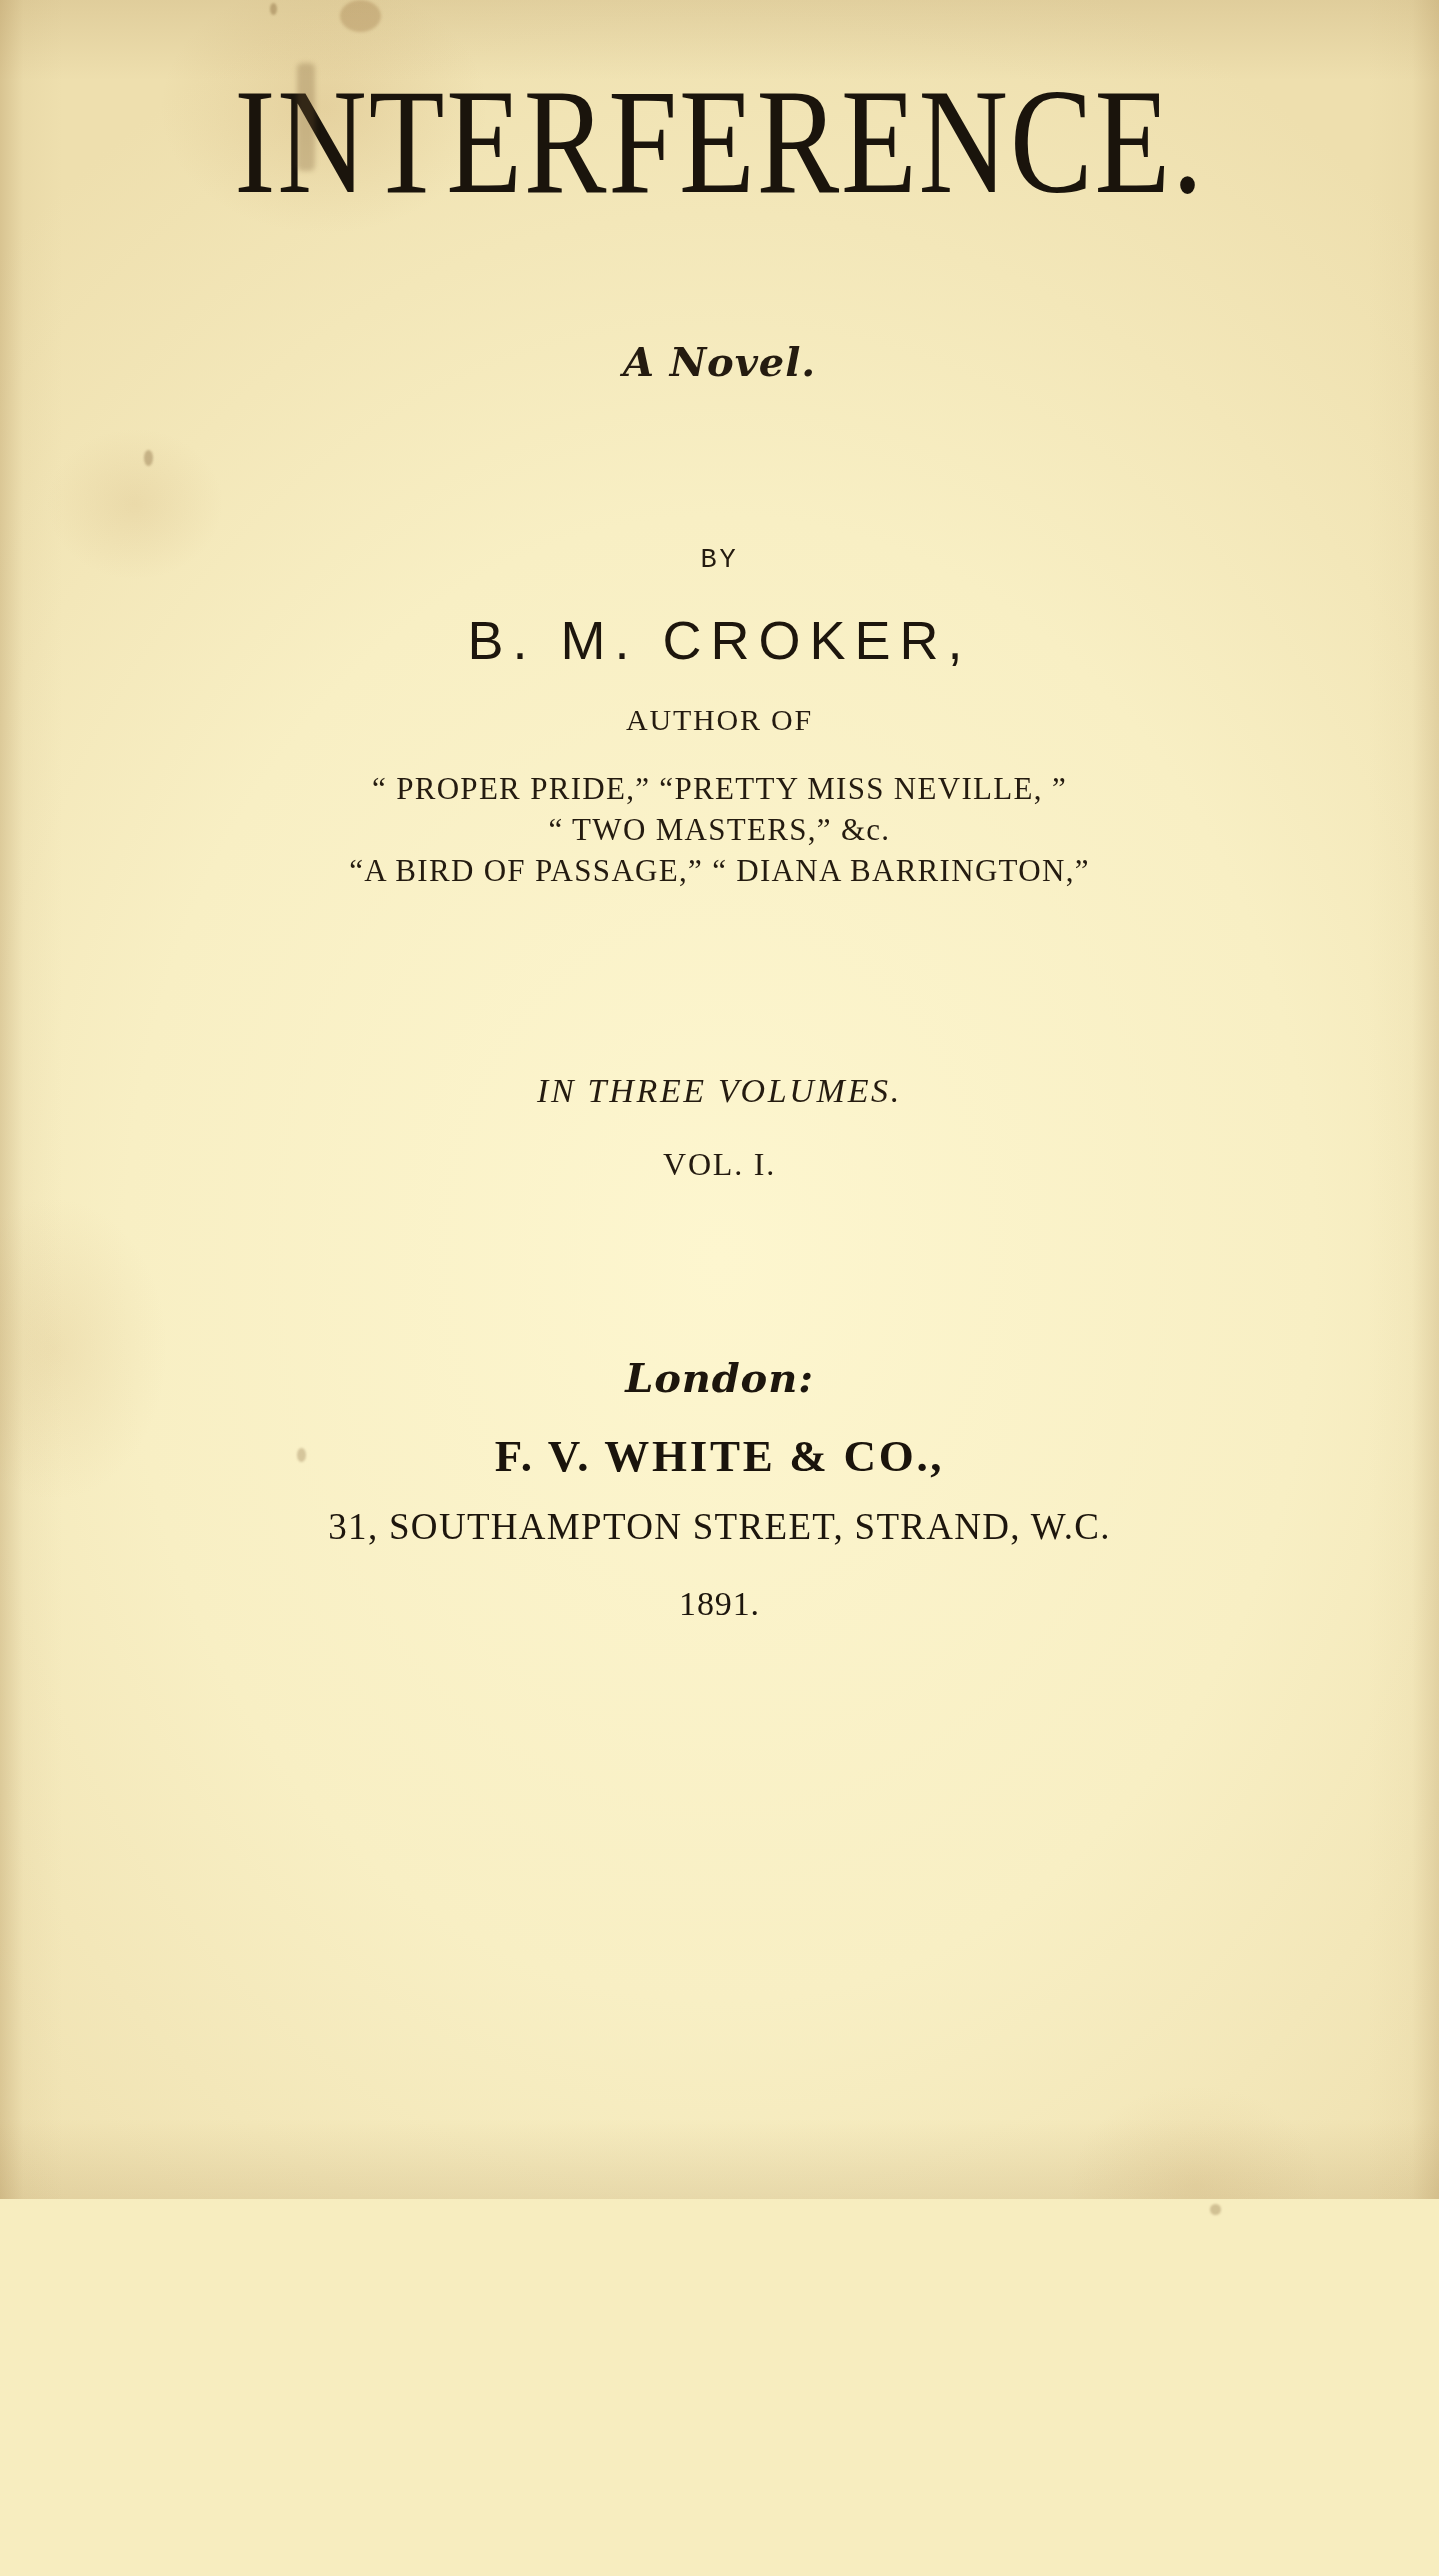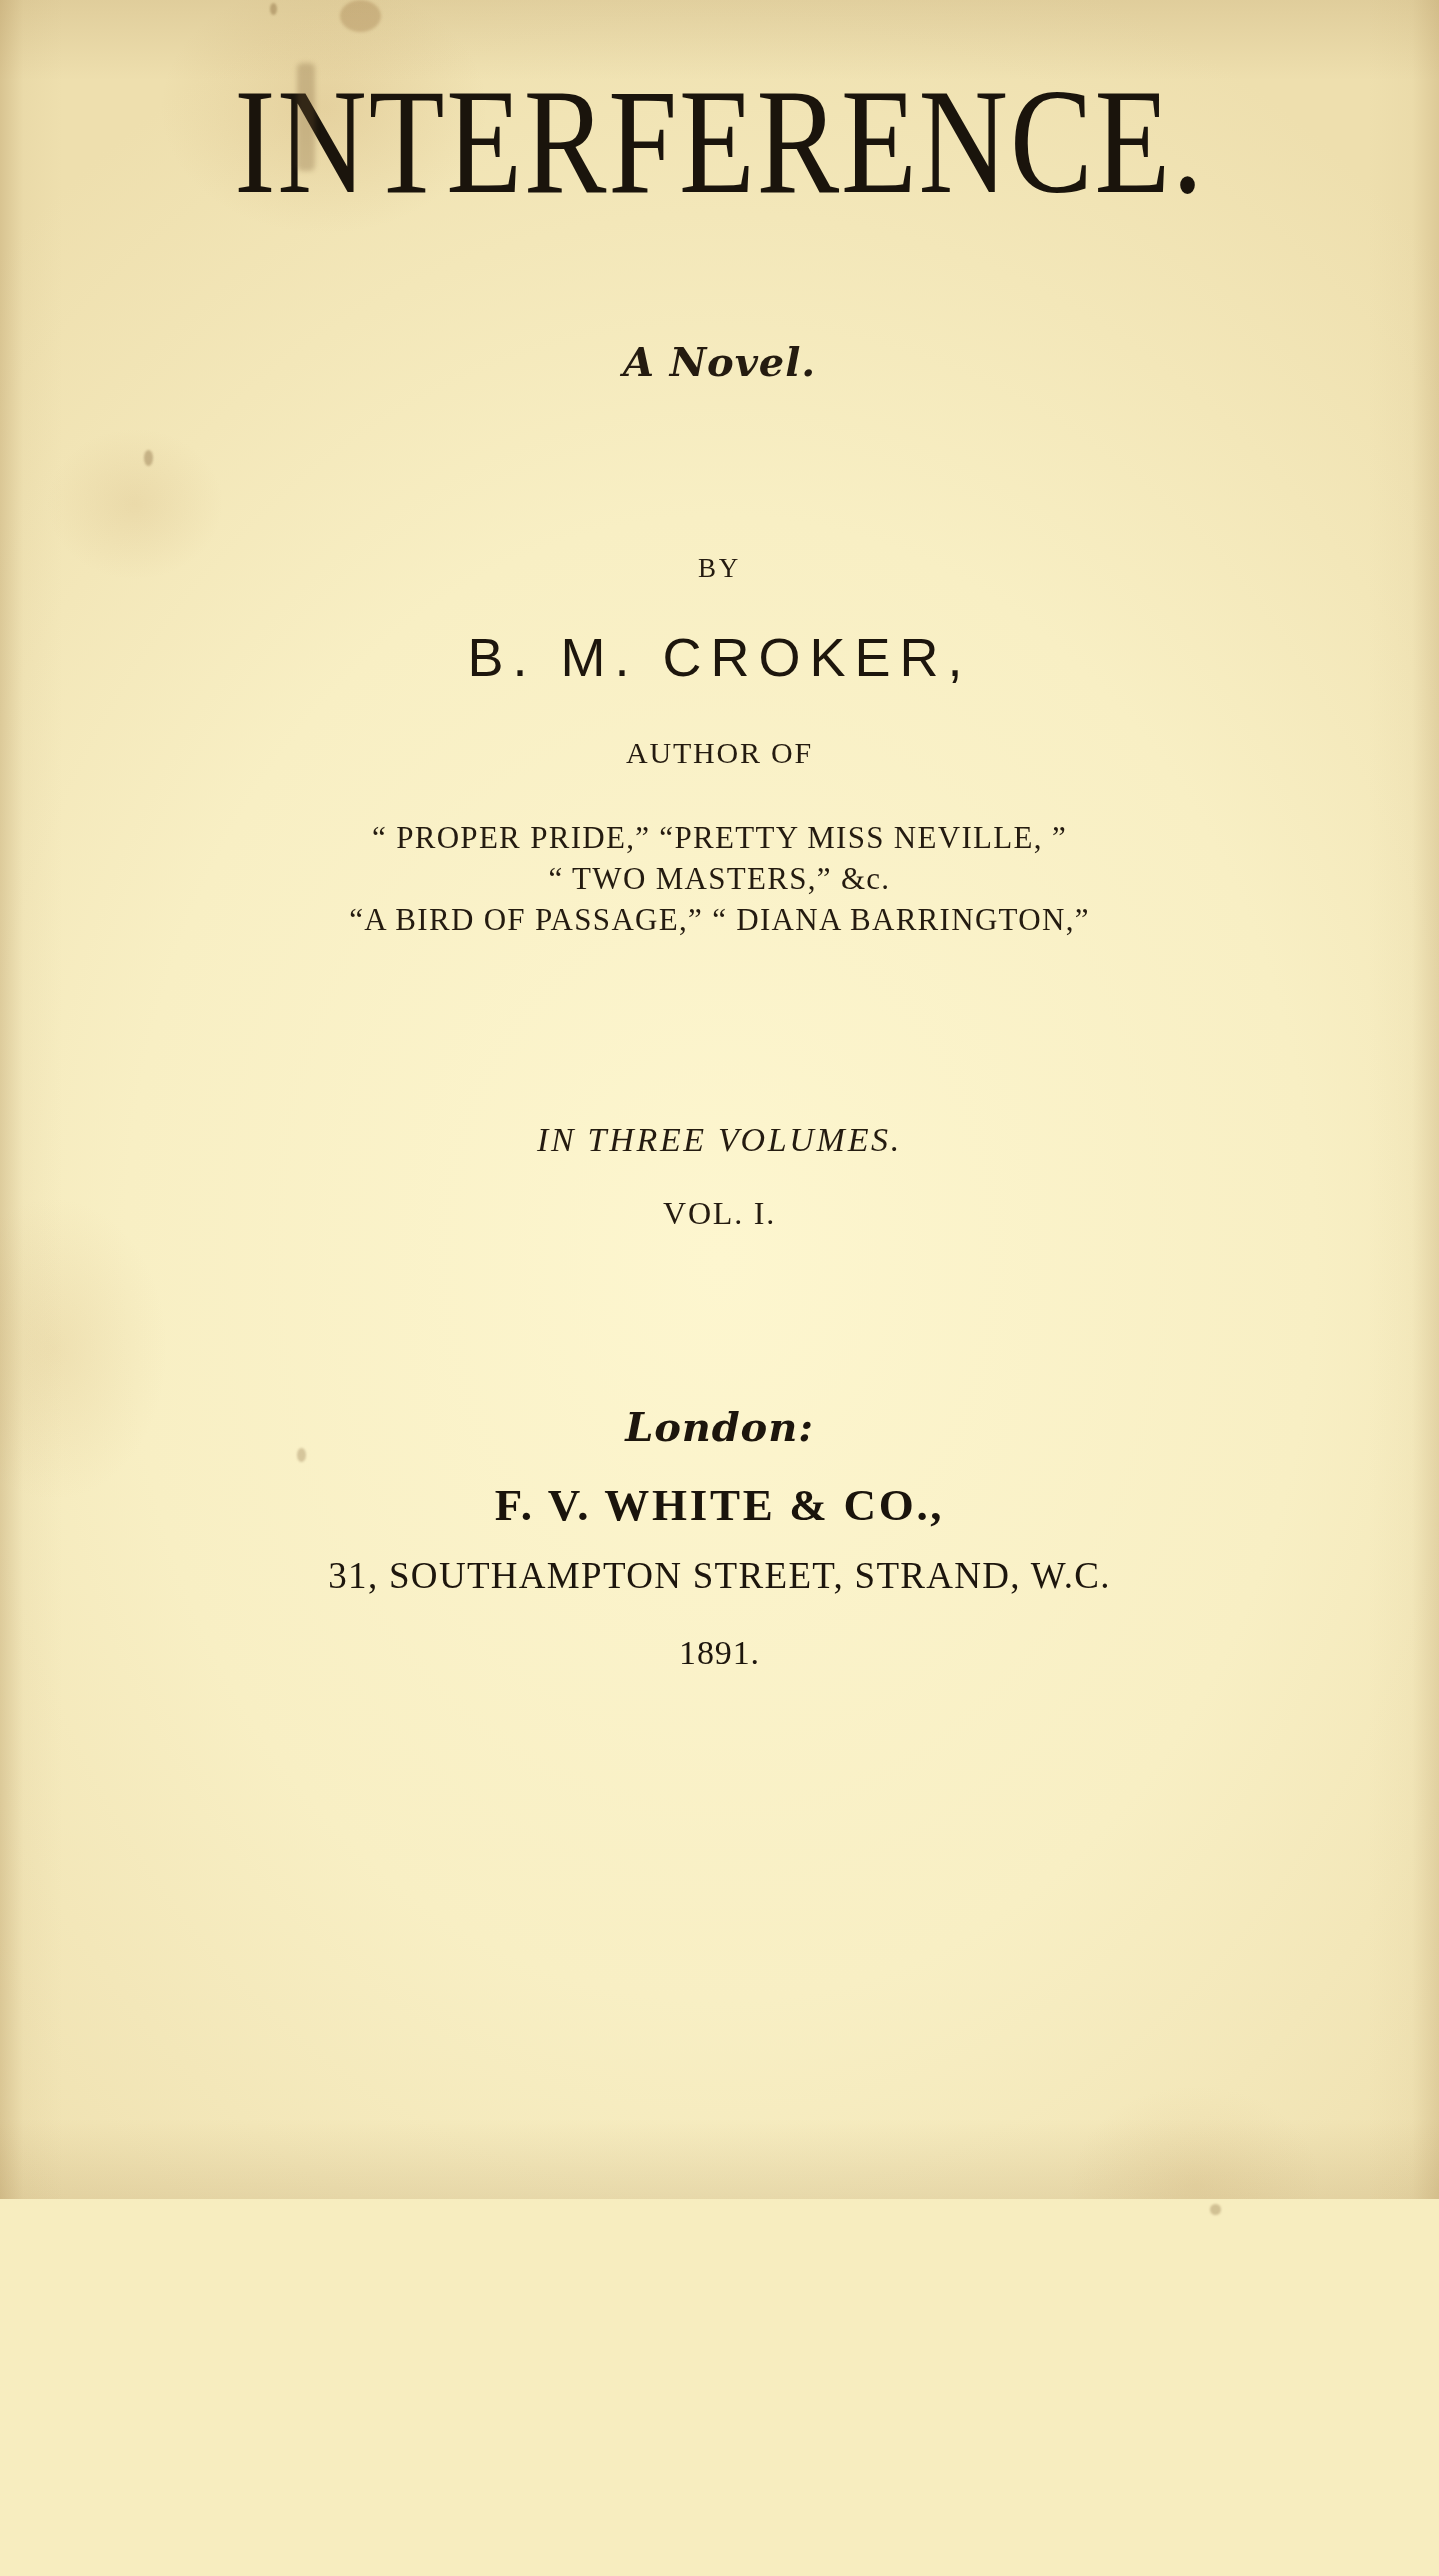--- a/index.html
+++ b/index.html
@@ -66,41 +66,41 @@
     padding-top: 160px;
     font-size: 40px;
     letter-spacing: 0.9px;
     font-weight: 700;
     color: #241b10;
     font-family: "DejaVu Serif", serif;
     font-style: italic;
   }
 
   .by {
-    margin: 8px;
+    margin: 0;
     padding-top: 160px;
     font-size: 27px;
     letter-spacing: 2.7px;
     color: #241b10;
-    font-family: Liberation Serif, serif;
+    font-family: Liberation Mono, monospace;
     text-align: center;
   }
 
   .author {
     margin: 0;
     padding-top: 34px;
     font-size: 54px;
     letter-spacing: 9px;
     color: #1d160d;
     font-family: "Liberation Sans", sans-serif;
     font-weight: 400;
   }
 
   .author-of {
-    margin: 16px;
+    margin: 0;
     padding-top: 32px;
     font-size: 30px;
     letter-spacing: 1.8px;
     color: #241b10;
   }
 
   .works {
     margin: 0;
     padding-top: 31px;
     font-size: 31px;

